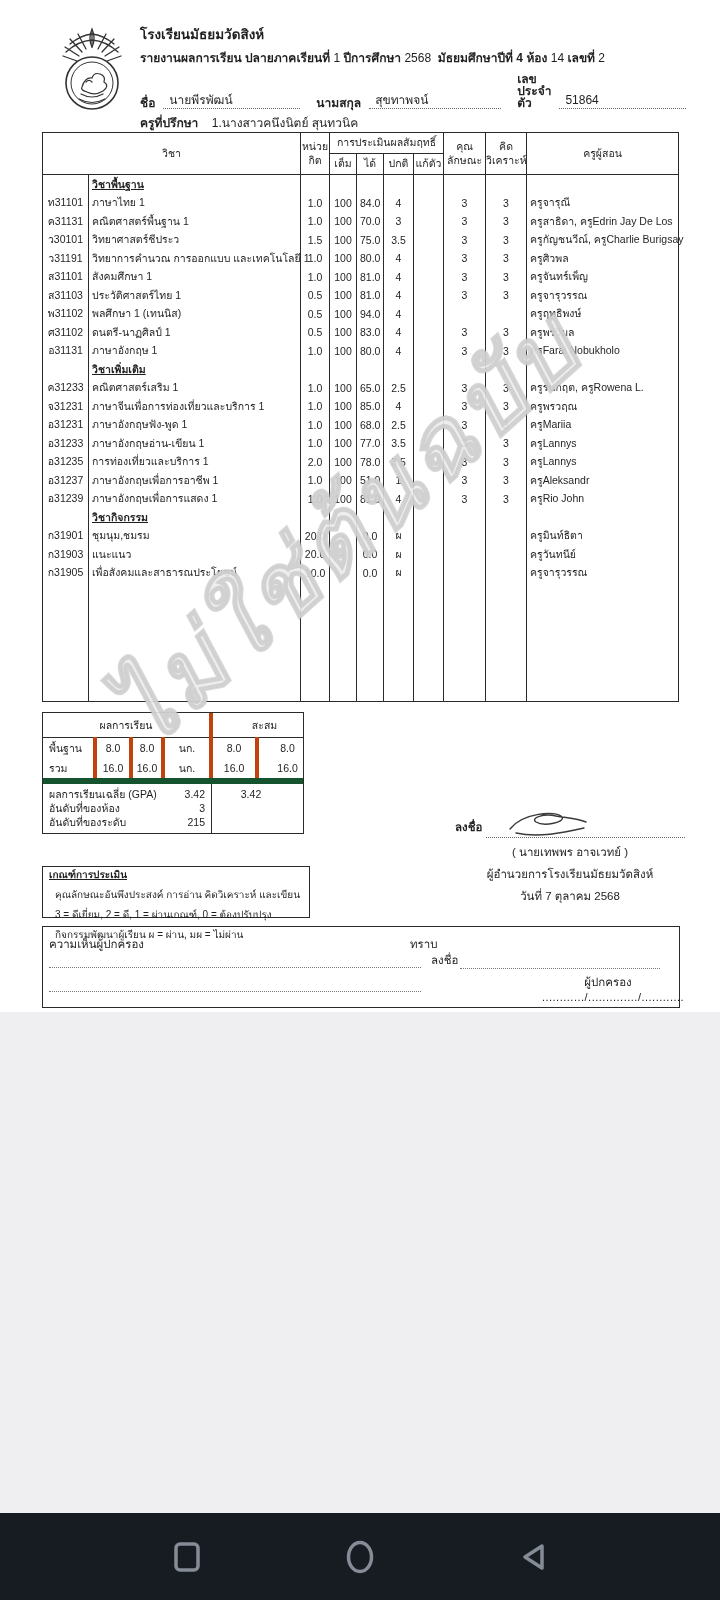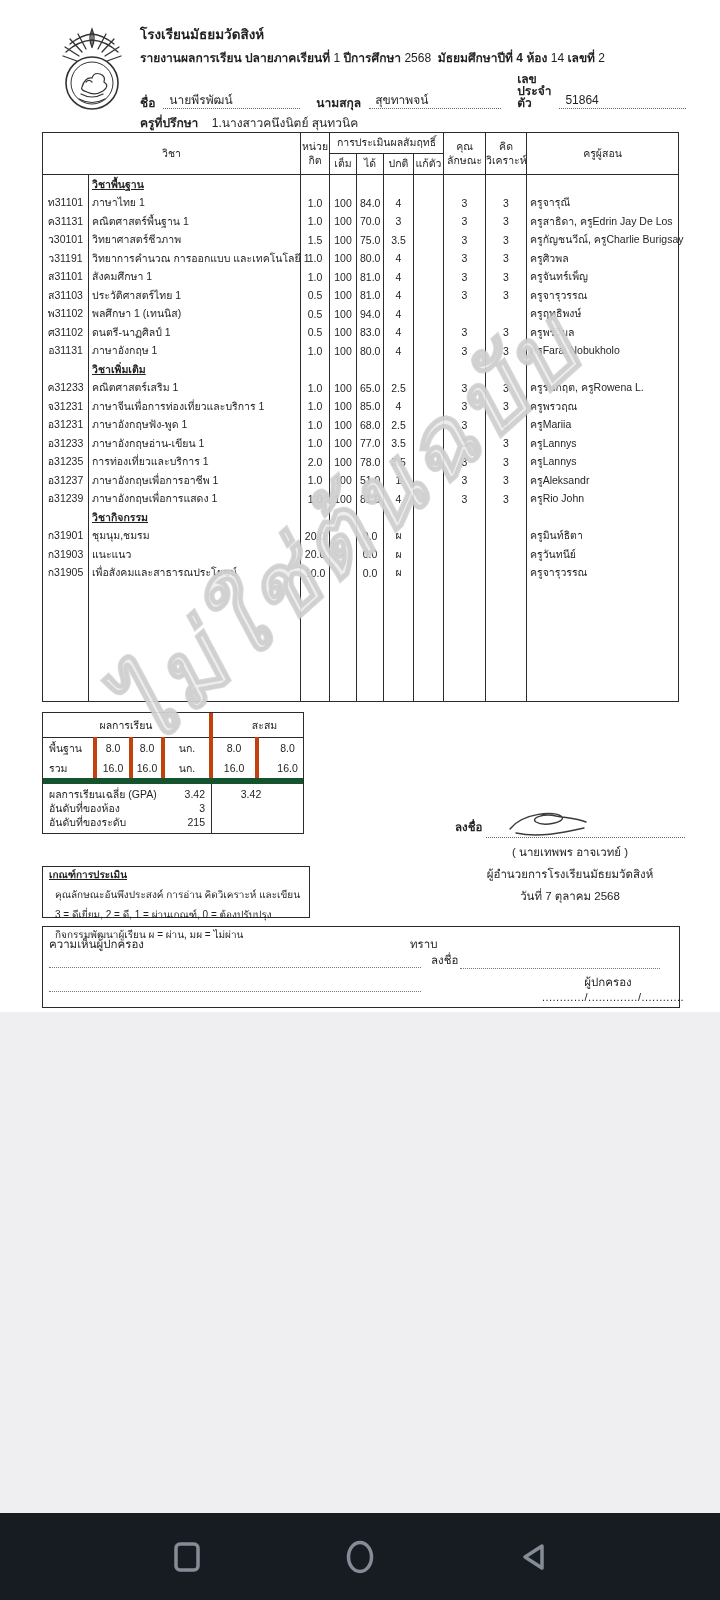--- a/index.html
+++ b/index.html
@@ -248,21 +248,21 @@
           <td>100</td>
           <td>70.0</td>
           <td>3</td>
           <td></td>
           <td>3</td>
           <td>3</td>
           <td class="teacher">ครูสาธิดา, ครูEdrin Jay De Los</td>
         </tr>
         <tr>
           <td>ว30101</td>
-          <td class="name">วิทยาศาสตร์ชีวภาพ</td>
+          <td class="name">วิทยาศาสตร์ชีประว</td>
           <td>1.5</td>
           <td>100</td>
           <td>75.0</td>
           <td>3.5</td>
           <td></td>
           <td>3</td>
           <td>3</td>
           <td class="teacher">ครูกัญชนวีณ์, ครูCharlie Burigsay</td>
         </tr>
         <tr>

